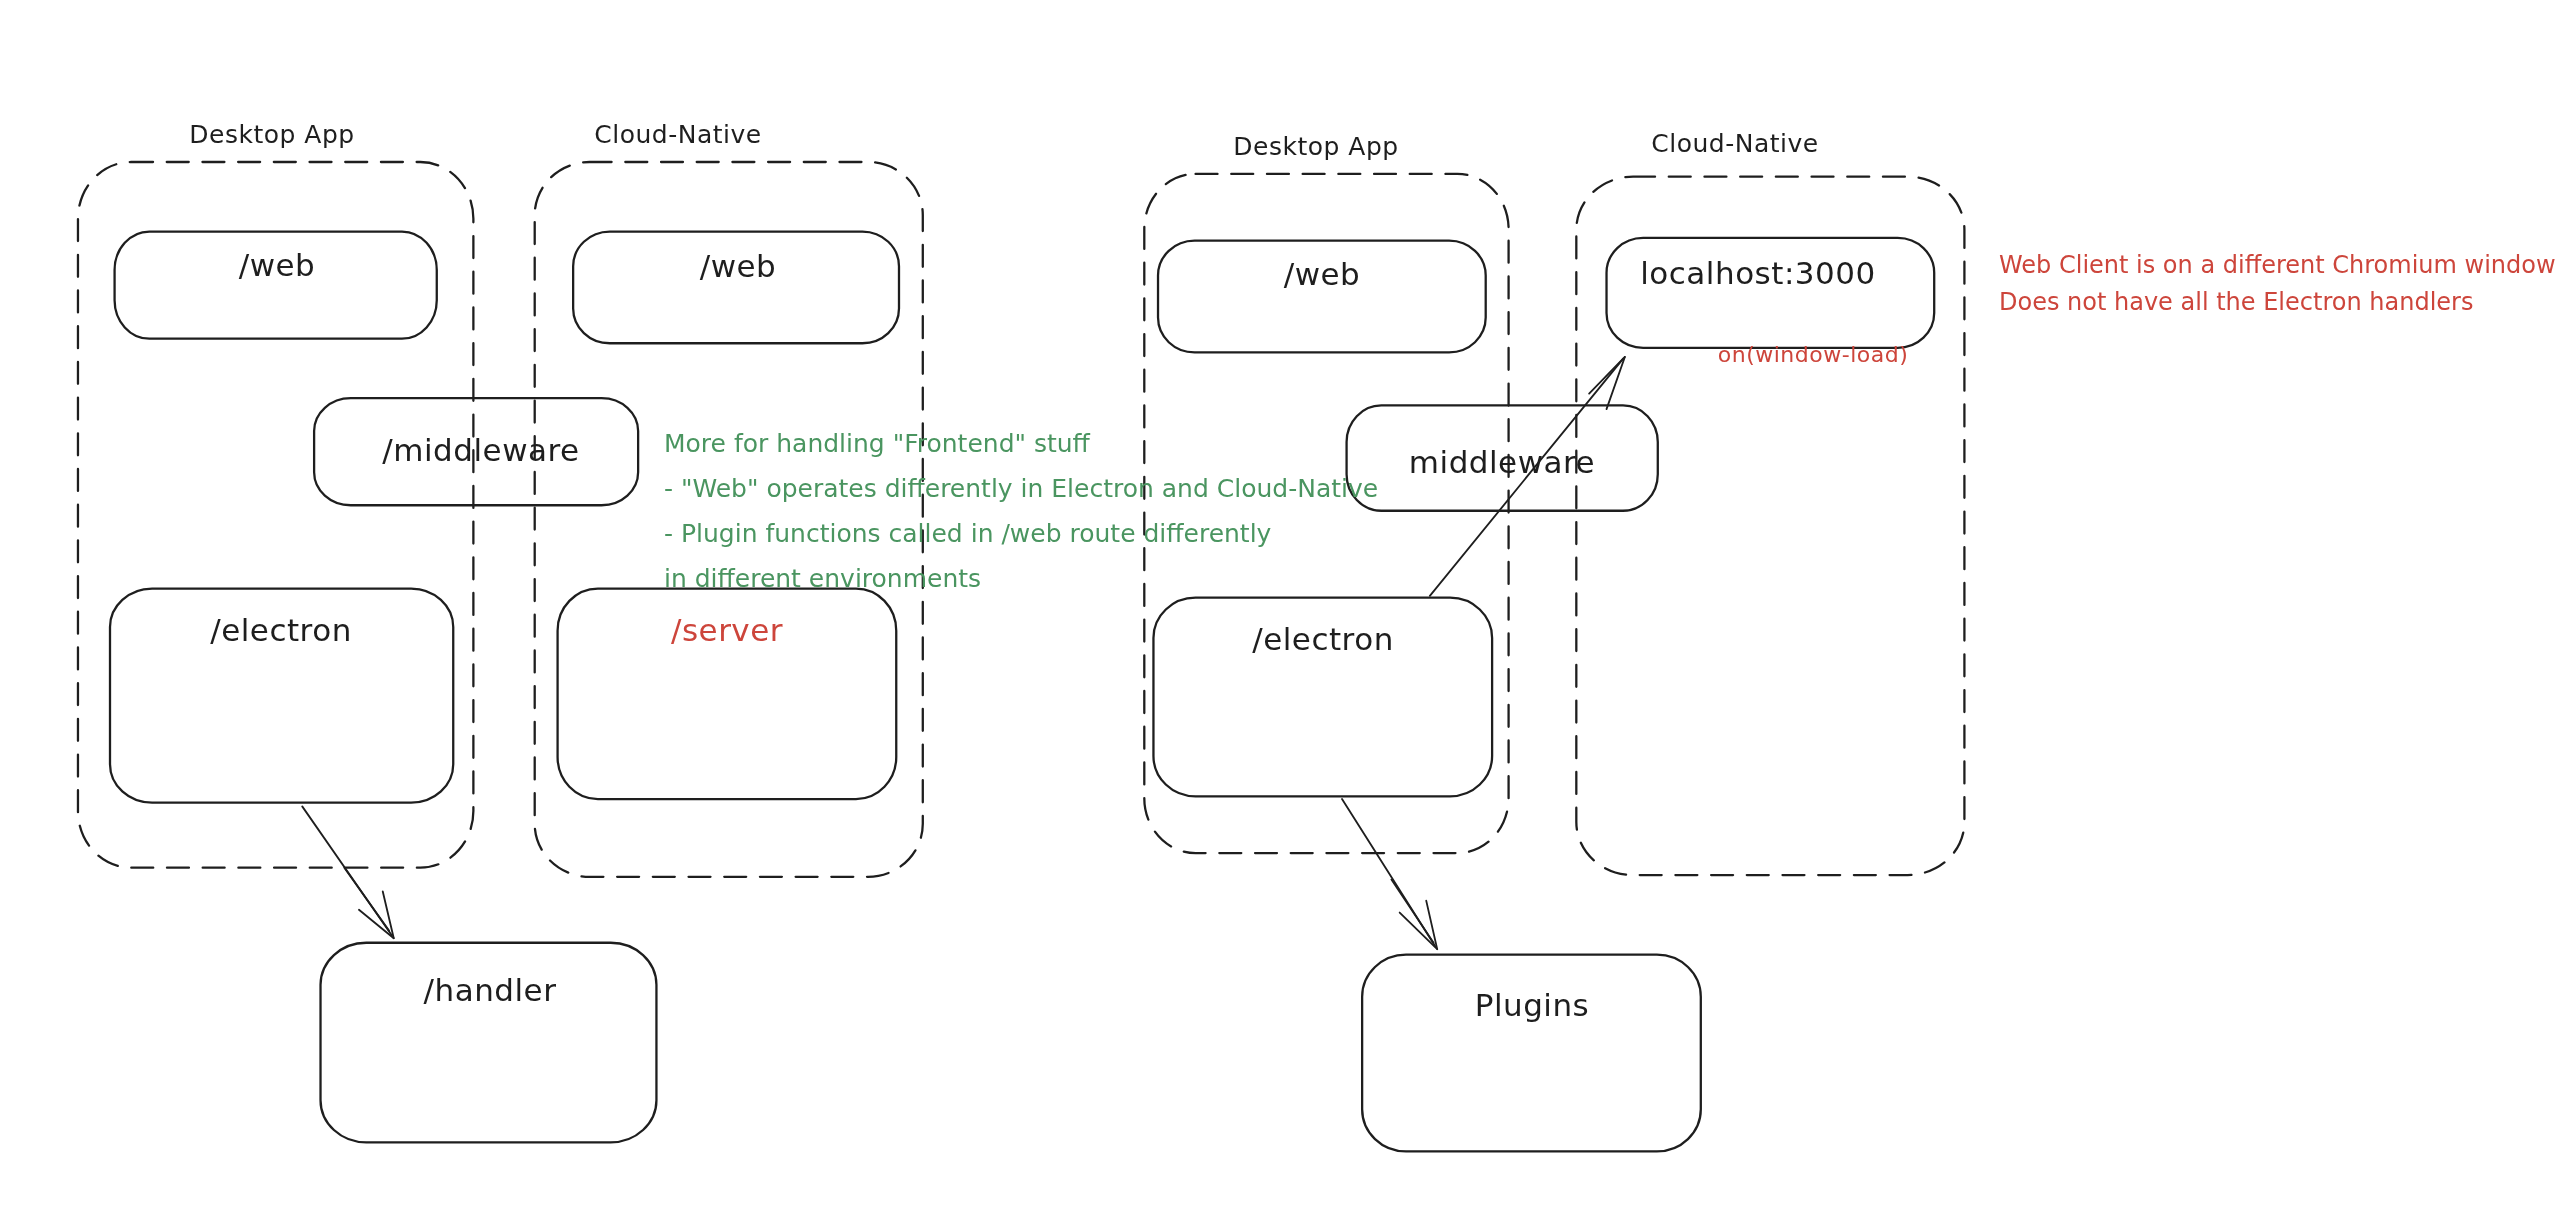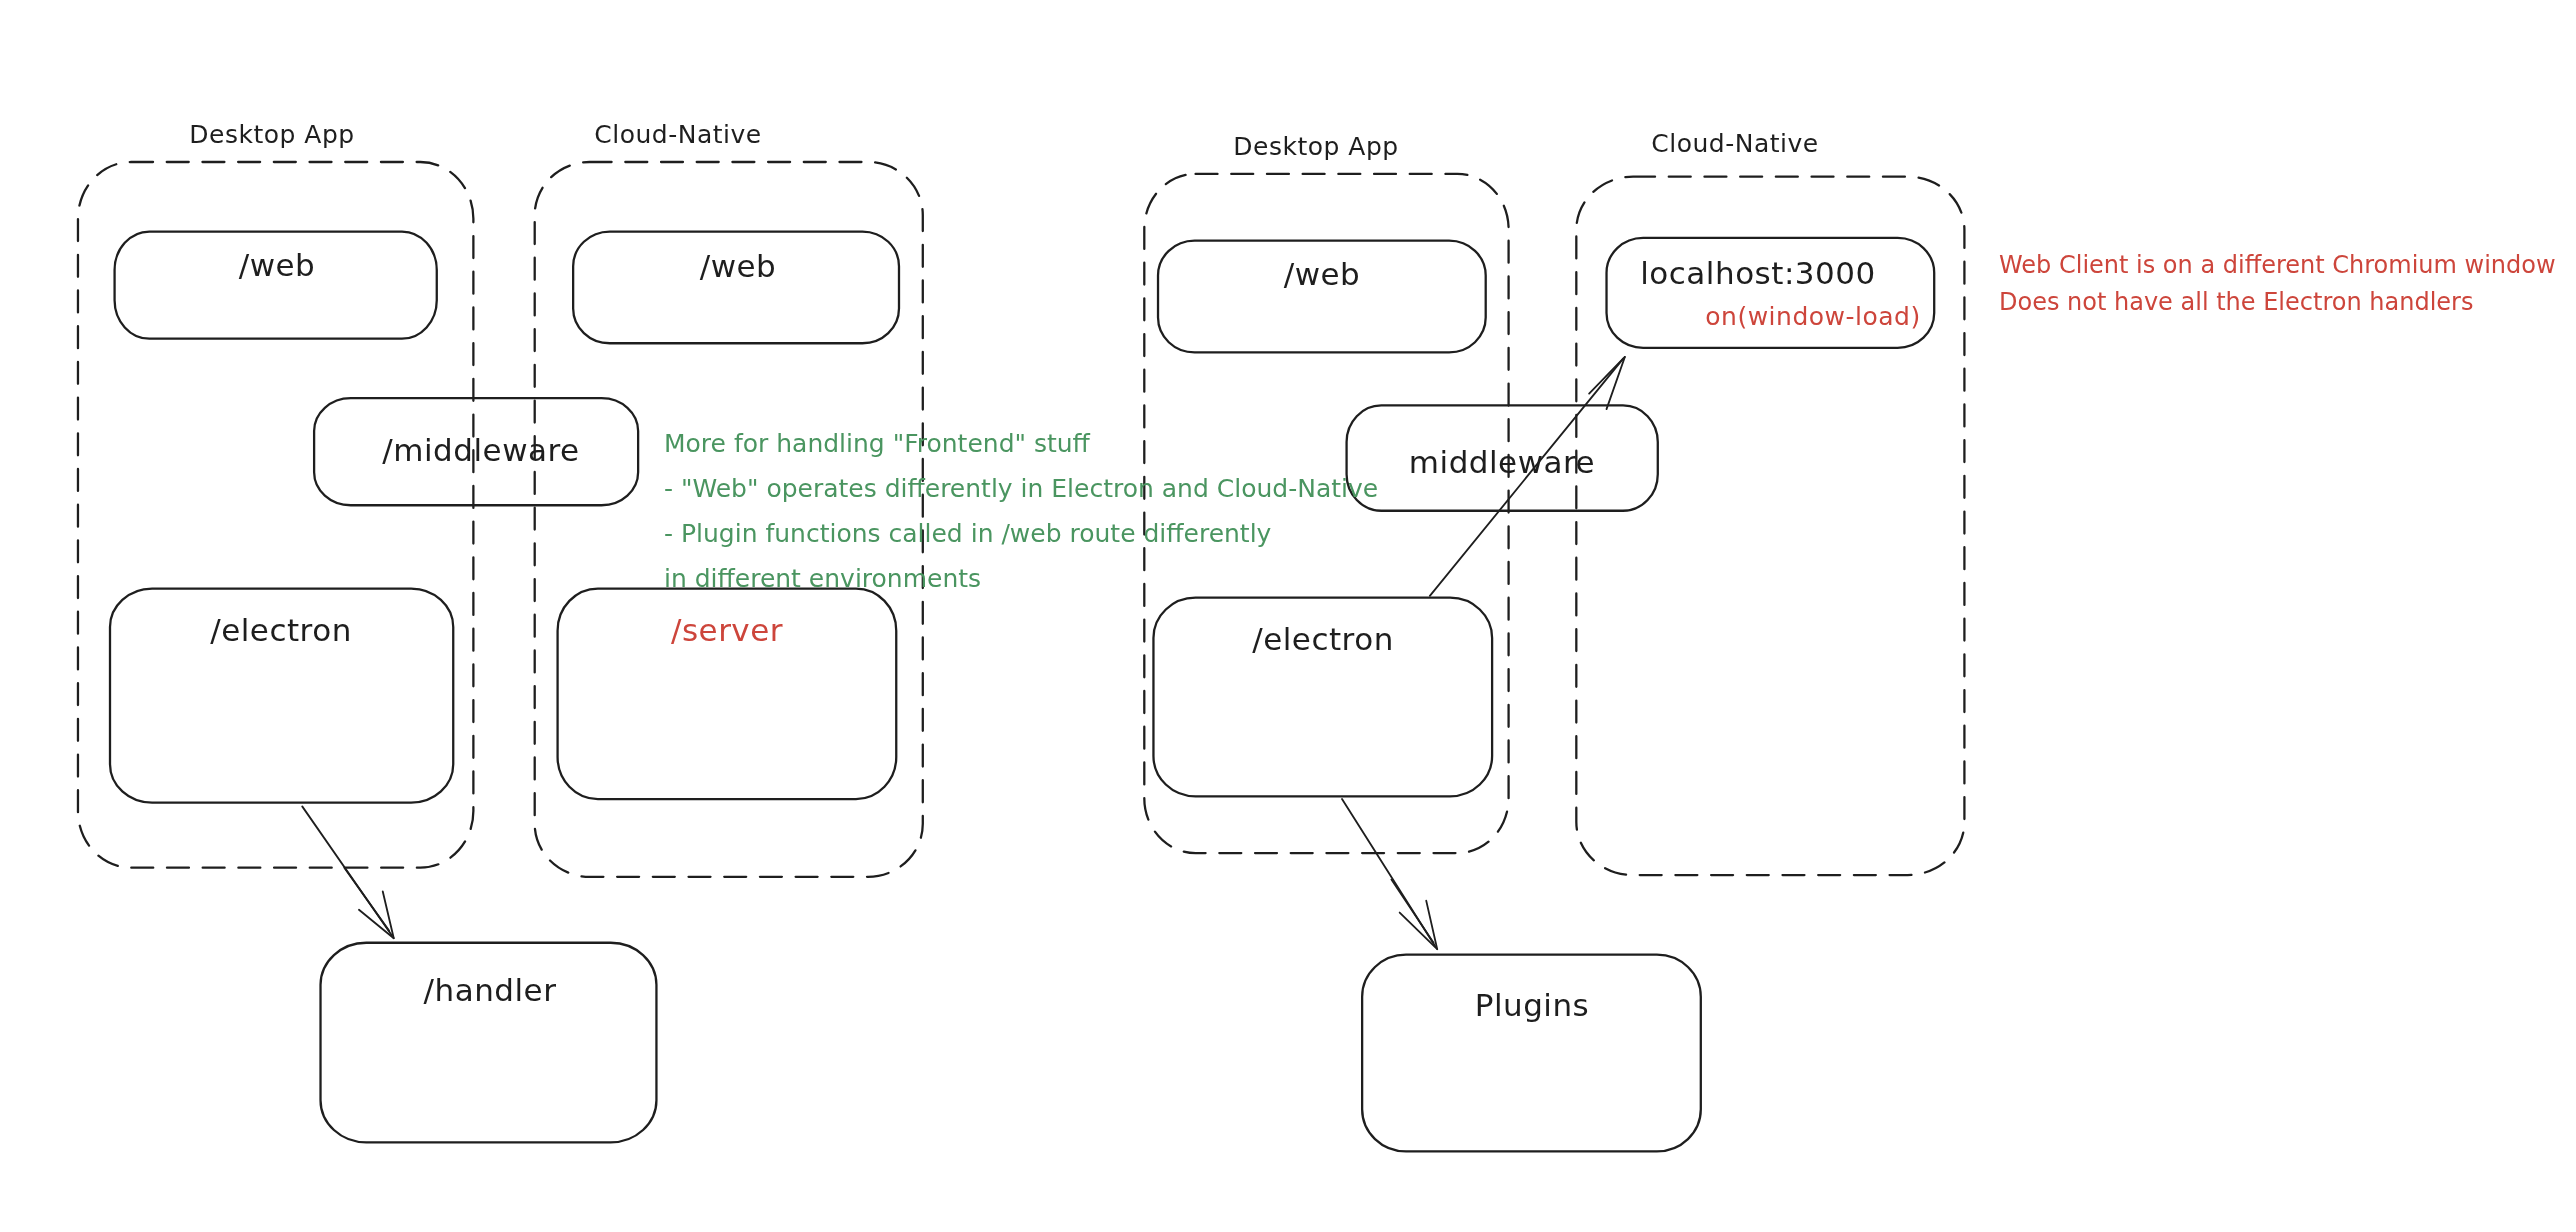--- a/index.html
+++ b/index.html
@@ -24,21 +24,21 @@
     white-space:nowrap;
     font-size:31px;
     letter-spacing:0.5px;
     color:var(--ink);
   }
   .grouplbl{font-size:25px;}
   .red{color:var(--red);}
   .note{position:absolute;white-space:nowrap;}
   .note-green{color:var(--green);font-size:25px;line-height:45px;}
   .note-red{color:var(--red);font-size:24px;line-height:37px;}
-  .sub{font-size:25px;}
+  .sub{font-size:22px;margin-top:40px;}
   svg .stroke{fill:none;stroke:var(--ink);stroke-width:2.5;stroke-linecap:round;stroke-linejoin:round;}
   svg .dash{stroke-dasharray:24 15;}
   svg .arrow{stroke-width:2;}
 </style>
 </head>
 <body>
 
 <div id="canvas">
 
   <svg id="shapes" viewBox="0 0 2814 1346" xmlns="http://www.w3.org/2000/svg">

